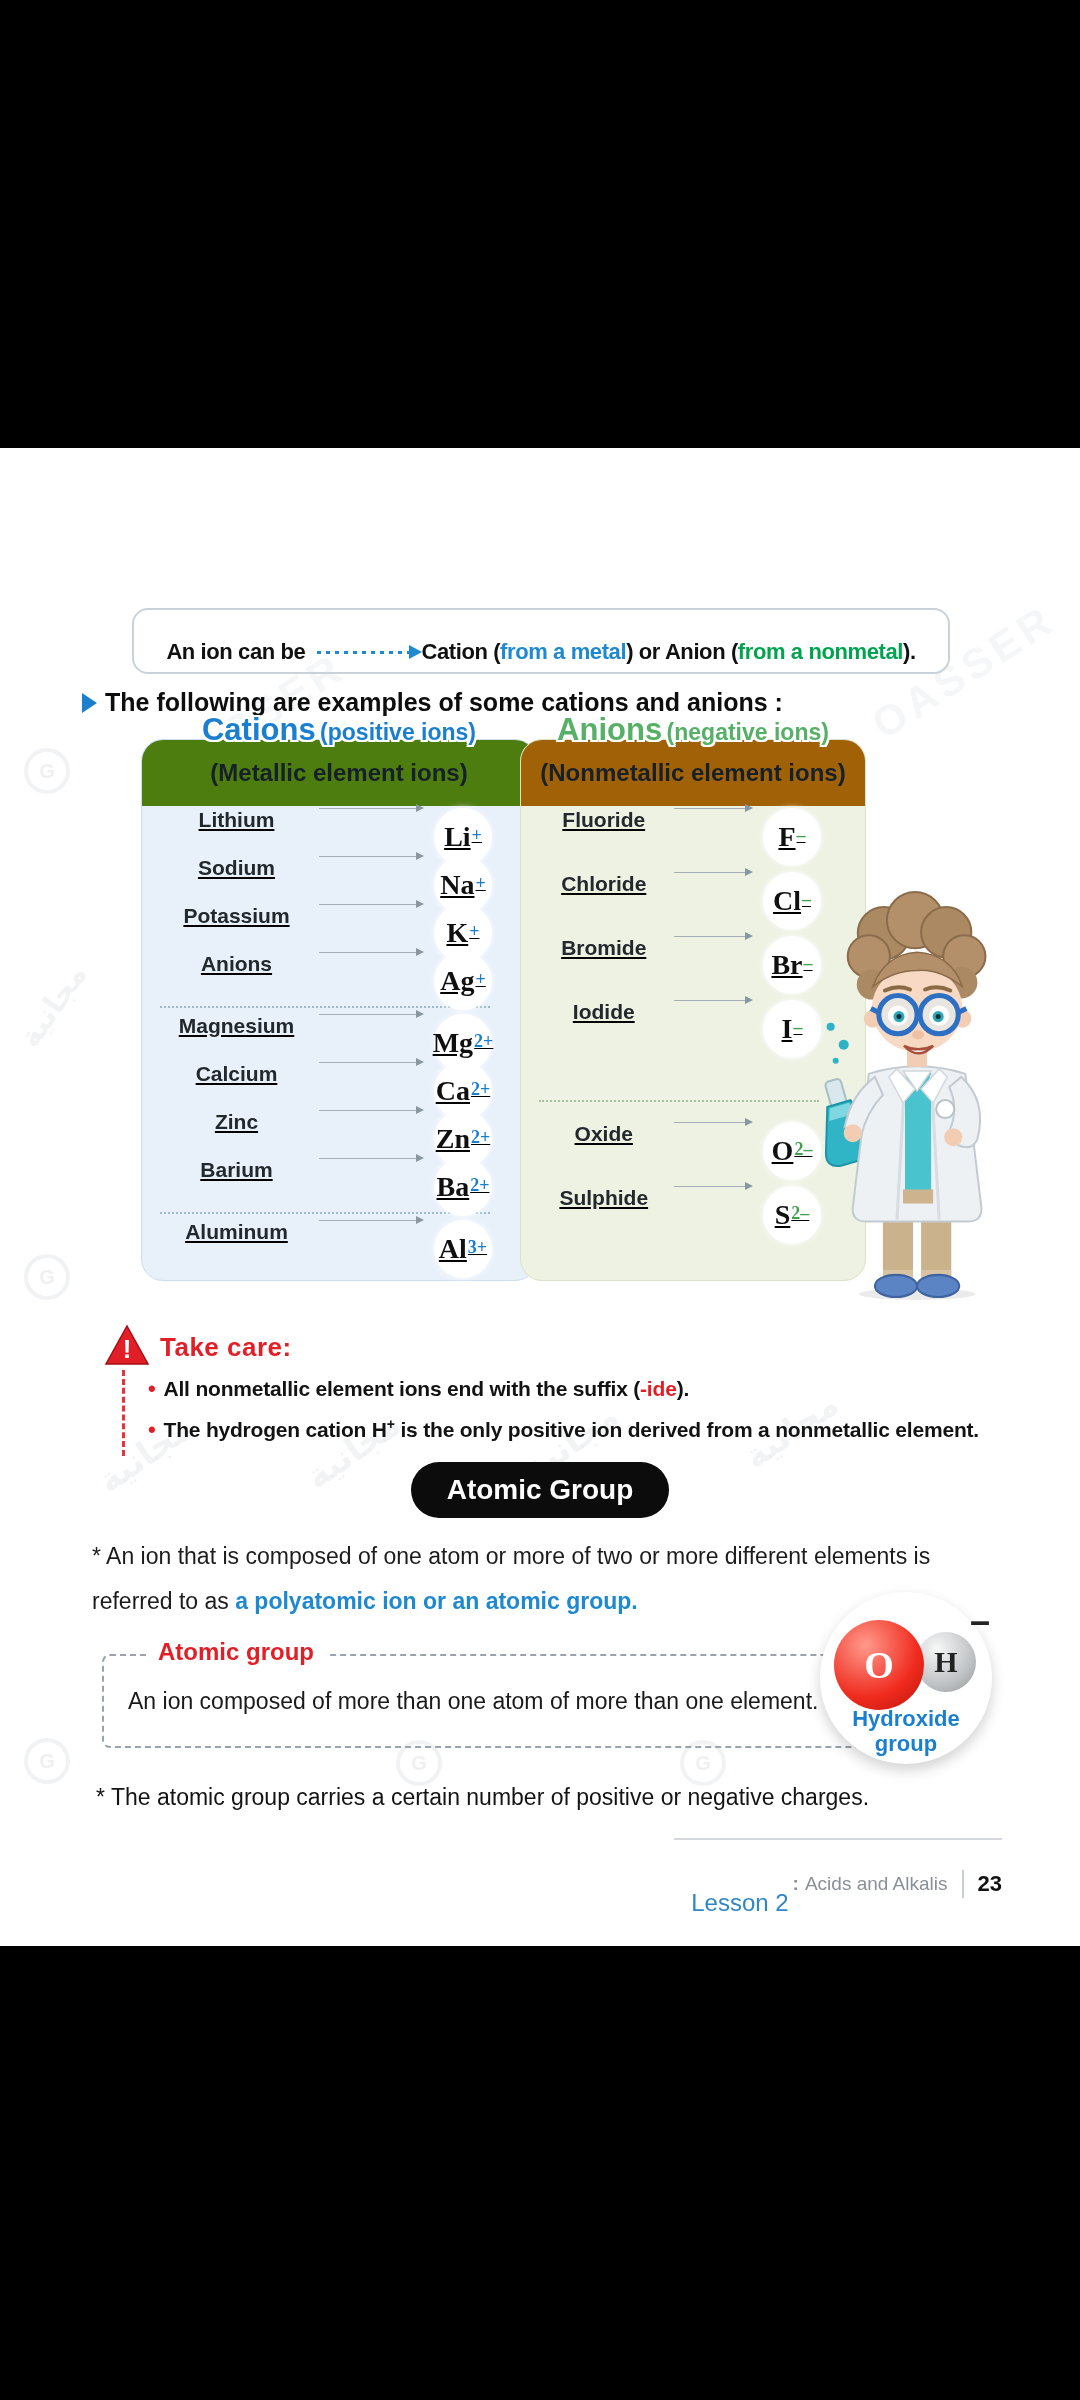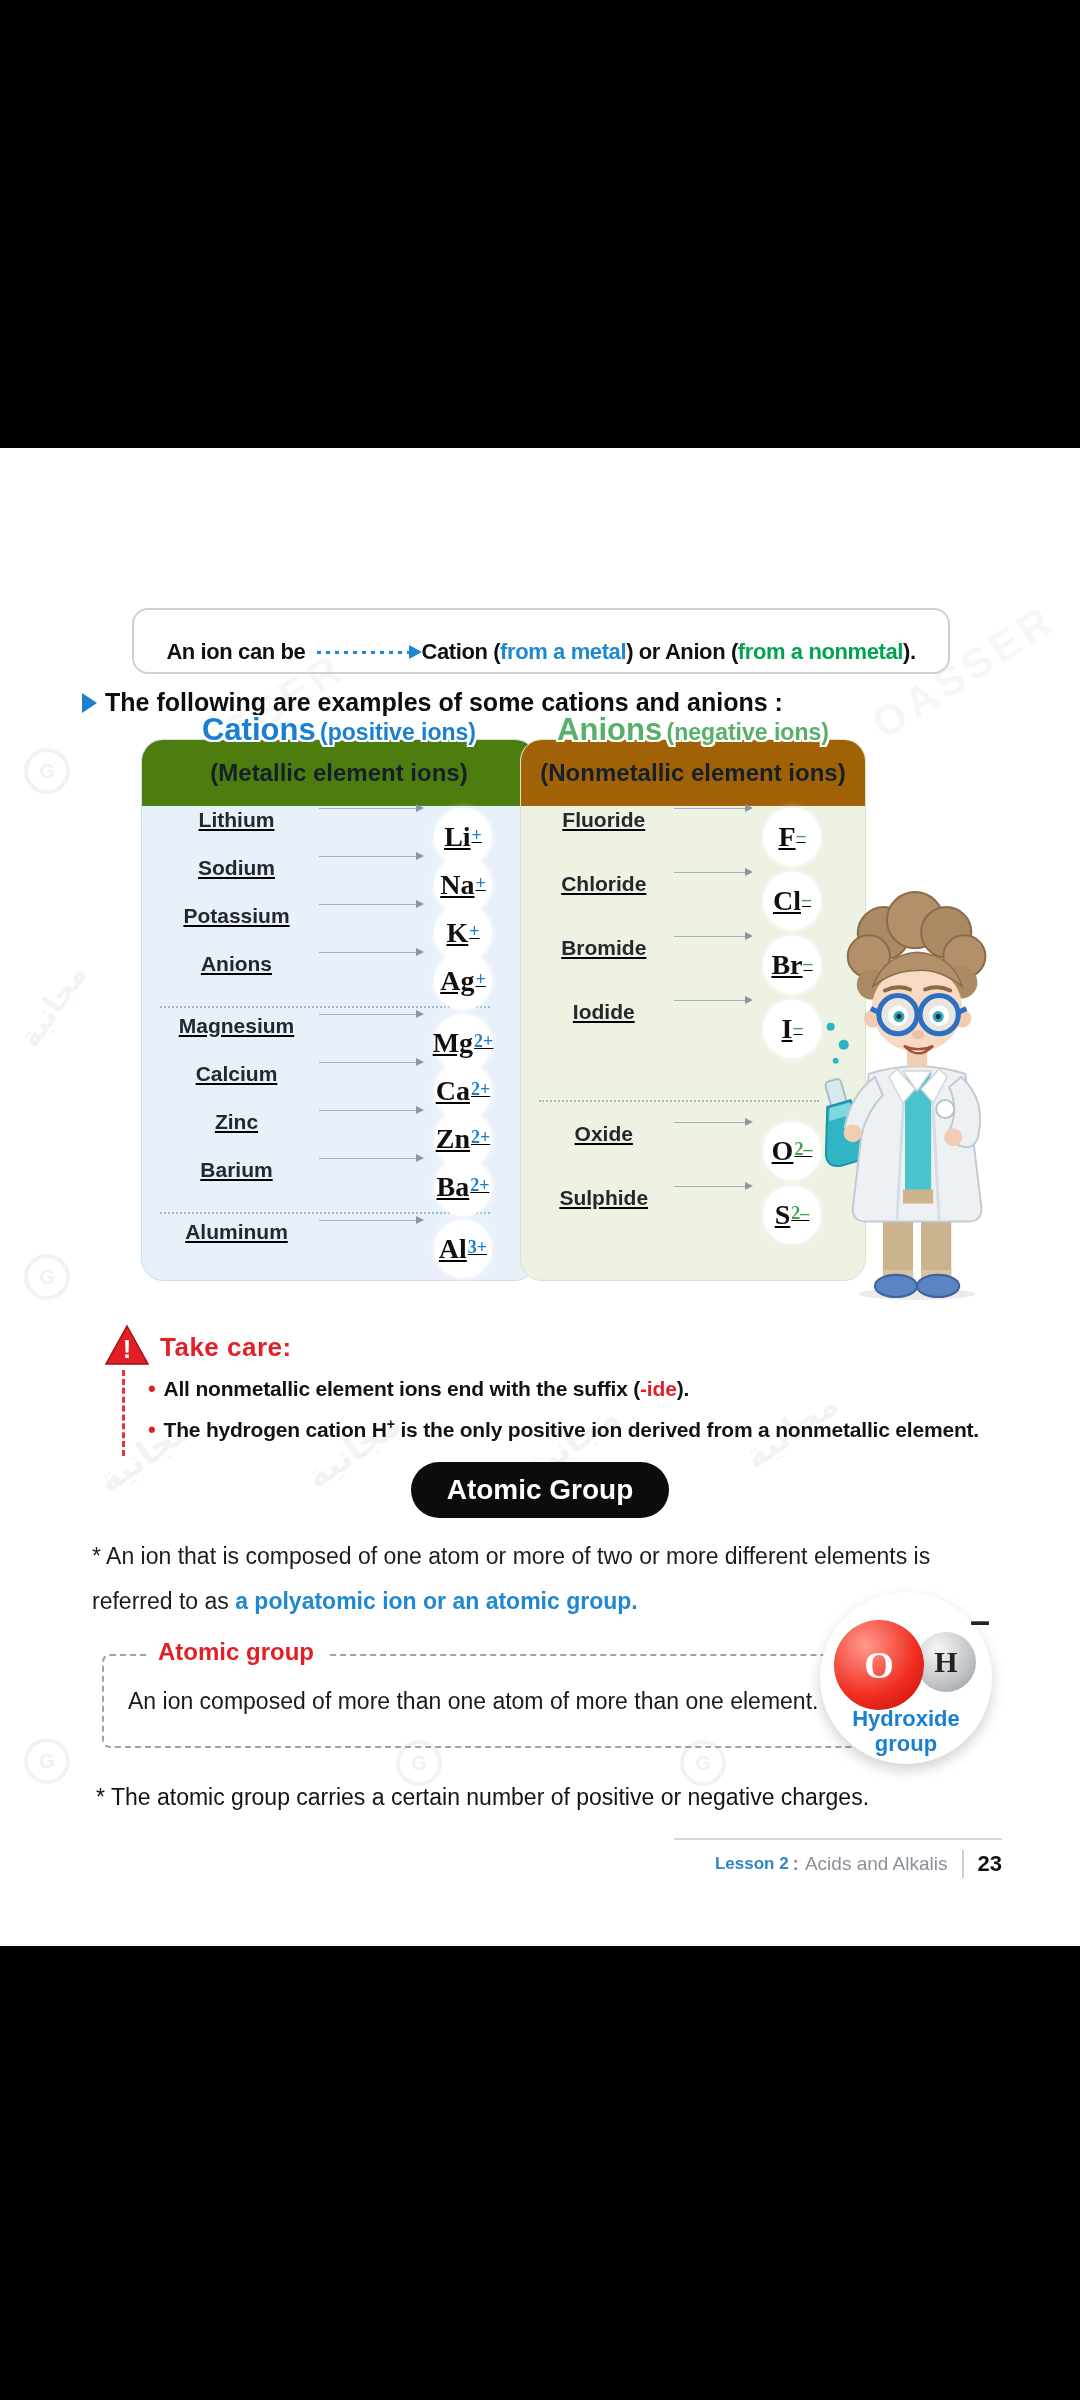--- a/index.html
+++ b/index.html
@@ -110,21 +110,21 @@
   .hydro-minus{position:absolute;left:150px;top:8px;font-size:36px;font-weight:bold;color:#222;z-index:3;}
   .hydro-caption{position:absolute;bottom:8px;left:0;width:100%;text-align:center;
       font-size:22px;font-weight:bold;color:#1b7fd0;line-height:25px;z-index:3;}
 
   .charges-line{position:absolute;top:1336px;left:96px;font-size:23px;color:#141414;z-index:1;white-space:nowrap;}
   .charges-line b{font-weight:normal;}
 
   
   .footer-rule{position:absolute;top:1390px;left:674px;width:328px;border-top:2px solid #d5d9dd;z-index:1;}
   .footer{position:absolute;top:1402px;right:78px;display:flex;align-items:center;z-index:1;}
-  .footer .lesson{color:#2f86c6;font-size:17px;font-weight:bold;}
+  .footer .lesson{color:#2f86c6;font-size:24px;font-weight:normal;margin-top:39px;}
   .footer .colon{color:#8a9097;font-size:19px;margin:0 6px 0 4px;font-weight:bold;}
   .footer .chapter{color:#8a9097;font-size:19px;}
   .footer .vsep{width:2px;height:28px;background:#c9ced2;margin:0 14px;}
   .footer .pageno{color:#111;font-size:22px;font-weight:bold;}
 </style>
 </head>
 <body>
 
 <div class="screen">
   <div class="page">

